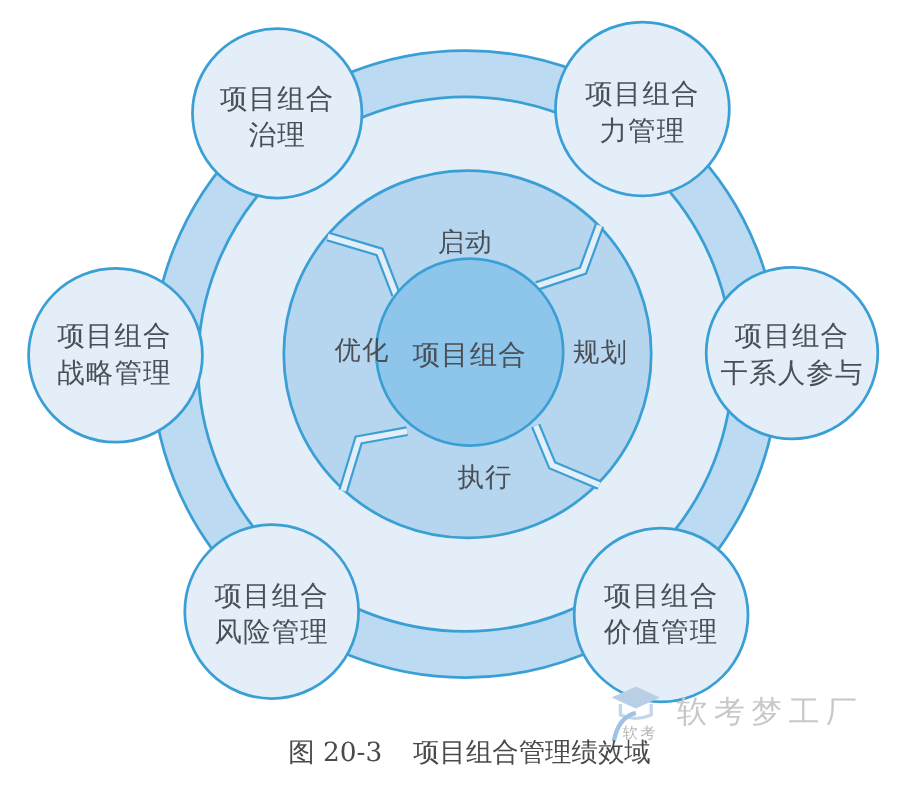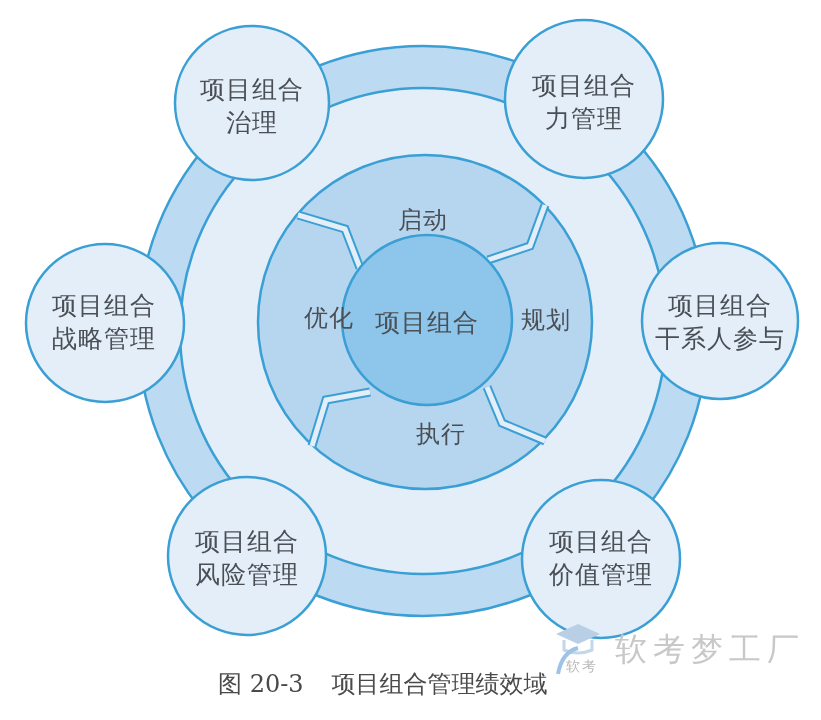--- a/index.html
+++ b/index.html
@@ -5,22 +5,22 @@
   html, body { margin: 0; padding: 0; background: #ffffff; }
   body { width: 821px; height: 720px; position: relative; overflow: hidden;
          font-family: "DejaVu Sans", "Liberation Sans", sans-serif; }
   #diagram { position: absolute; left: 0; top: 0; width: 821px; height: 720px; }
   .lbl { position: absolute; color: #4a4f55; text-align: center; line-height: 1.32;
          font-size: 25px; letter-spacing: 1px; white-space: nowrap; transform: translate(-50%, -50%); }
   .lbl span { display: block; }
   .phase { position: absolute; color: #4a4f55; font-size: 24px; transform: translate(-50%, -50%); white-space: nowrap; letter-spacing: 1px; }
   .caption { position: absolute; left: 218px; top: 668px; font-size: 24px; color: #4a4a4a;
              font-family: "DejaVu Serif", "Liberation Serif", serif; white-space: nowrap; }
-  .caption .num { margin-right: 28px; }
-  .watermark { position: absolute; left: 615px; top: 628px; font-size: 32px; color: #c8c8c8;
+  .caption .num { margin-right: 28px; margin-left: 44px; }
+  .watermark { position: absolute; left: 615px; top: 628px; font-size: 28px; color: #c8c8c8;
                letter-spacing: 6px; white-space: nowrap; }
   .wm-logo { position: absolute; left: 548px; top: 618px; width: 60px; height: 60px; }
   .wm-small { position: absolute; left: 566px; top: 658px; font-size: 14px; color: #b9b9b9; letter-spacing: 2px; }
 </style>
 </head>
 <body>
 
 <svg id="diagram" viewBox="0 0 821 720" xmlns="http://www.w3.org/2000/svg">
 
   <circle cx="423" cy="331" r="285" fill="#bcdaf2" stroke="#3a9fd4" stroke-width="2.5"></circle>

